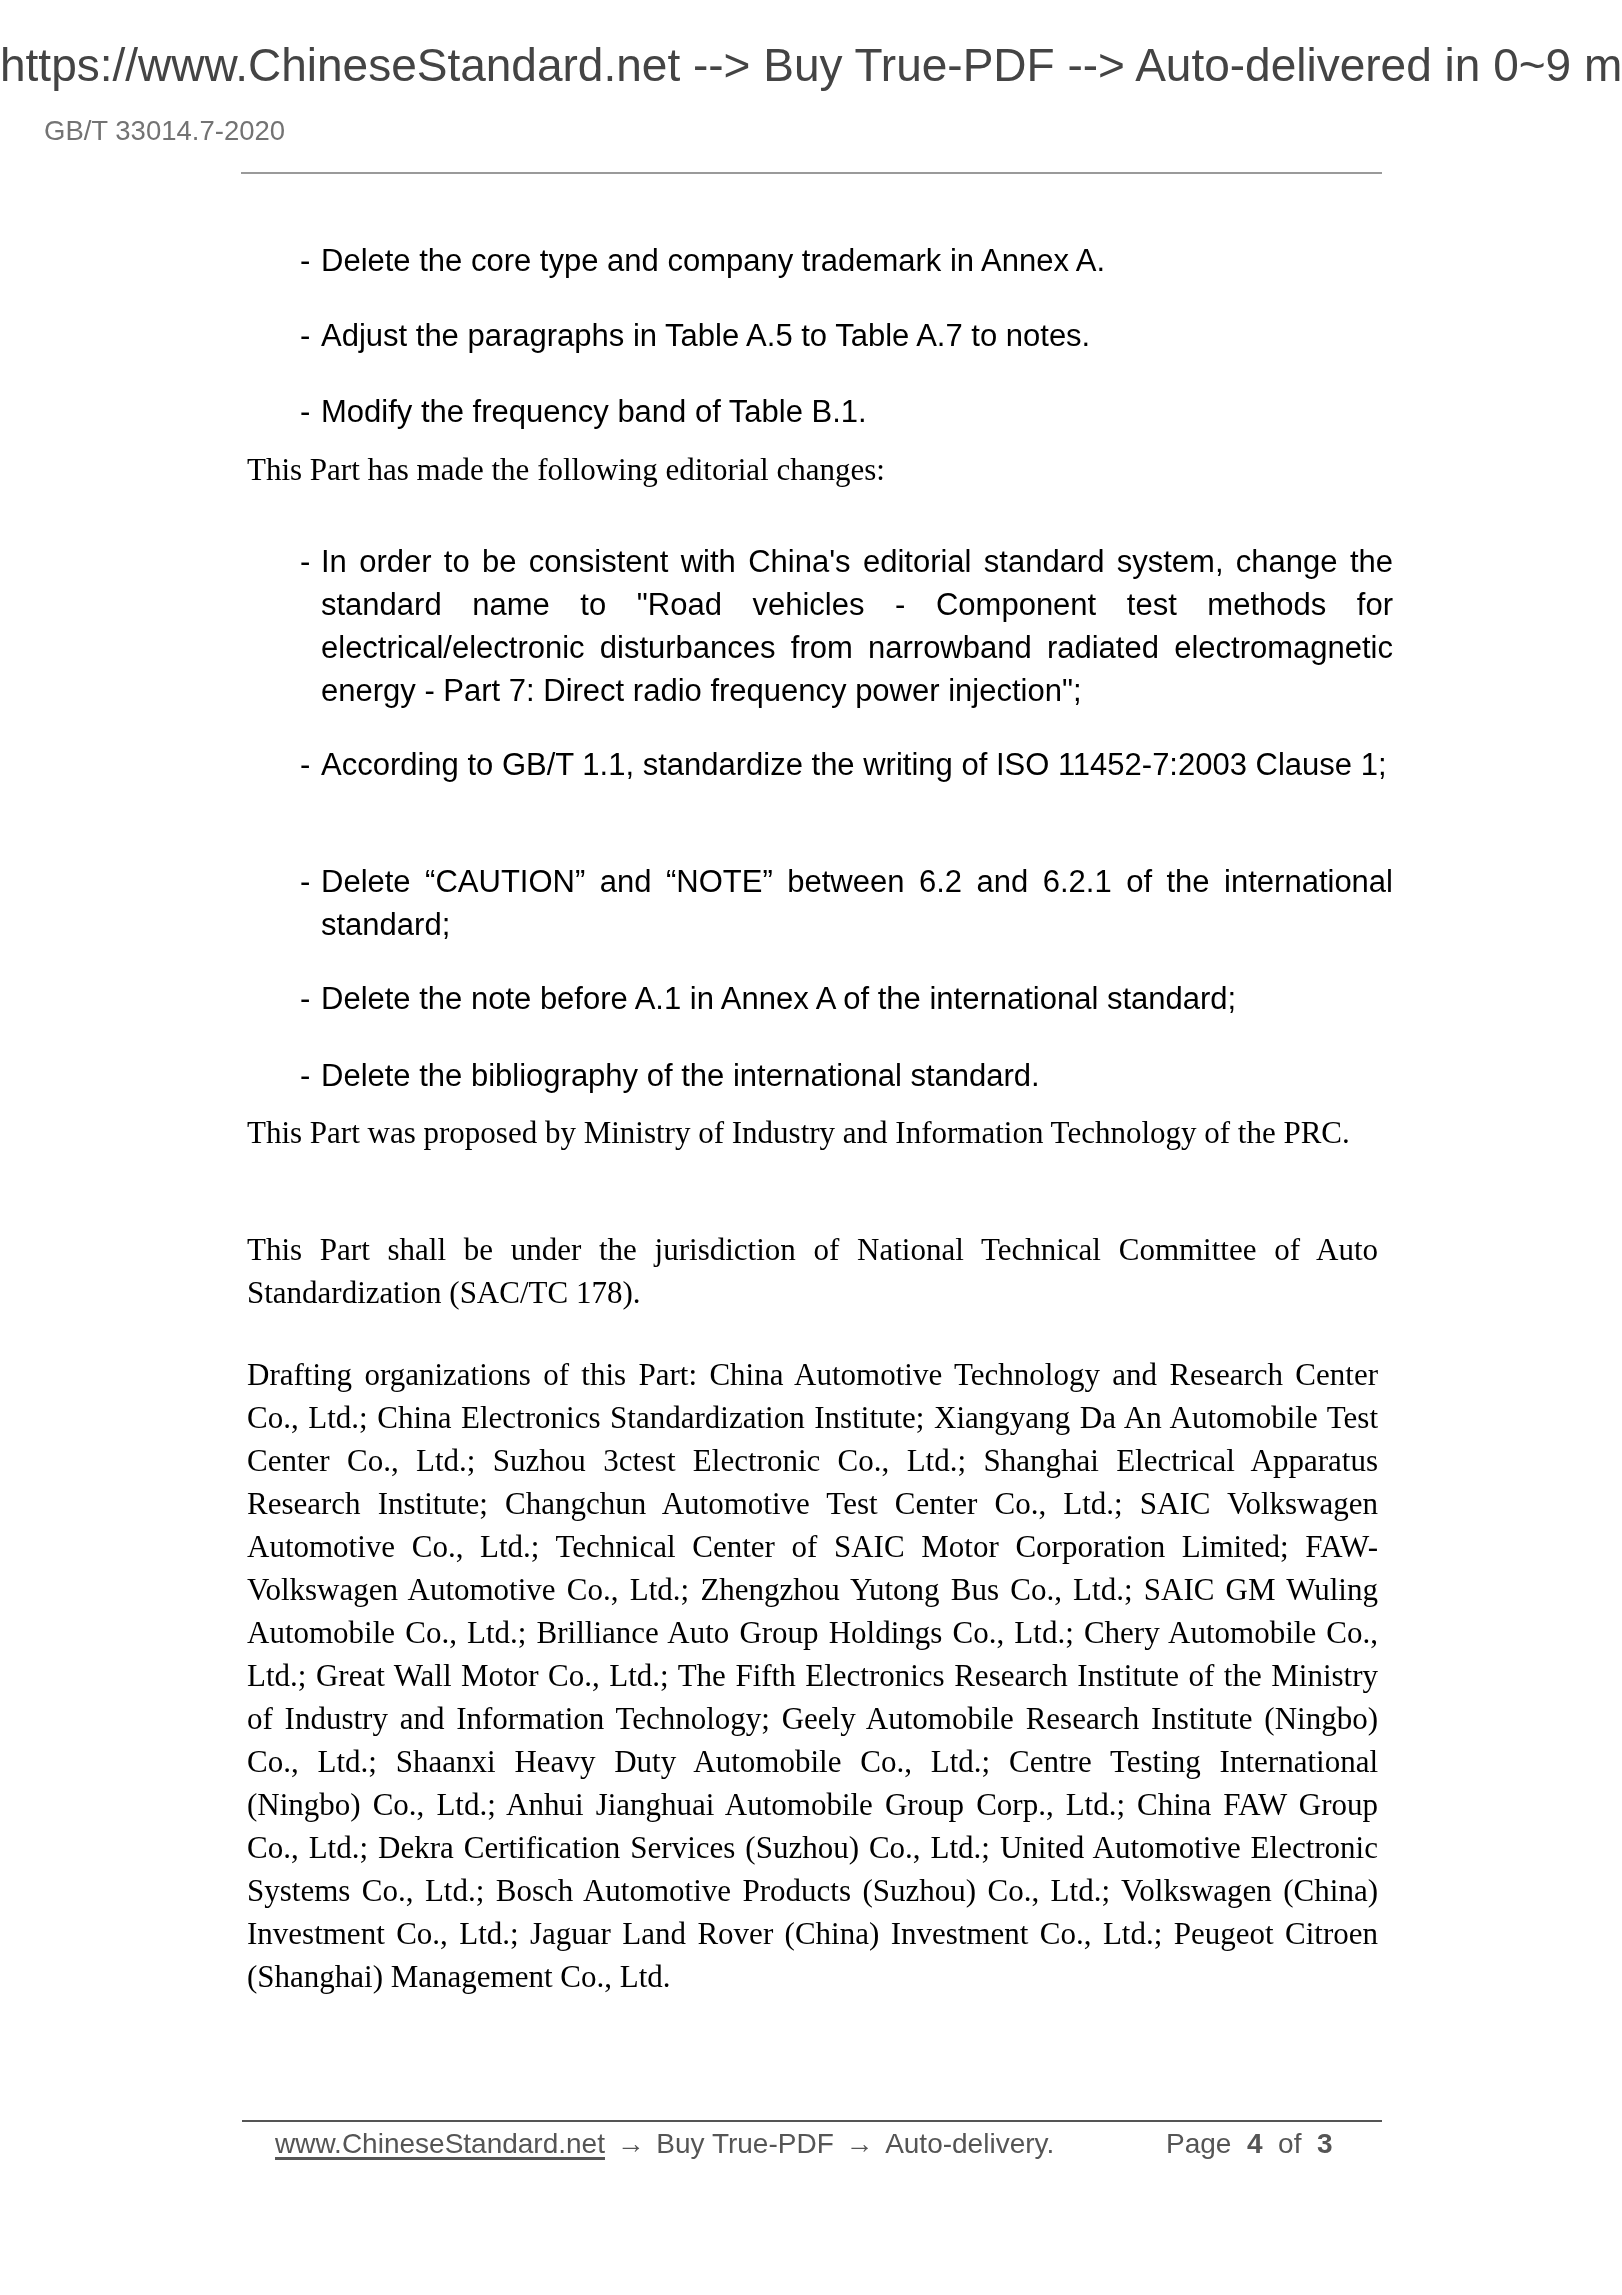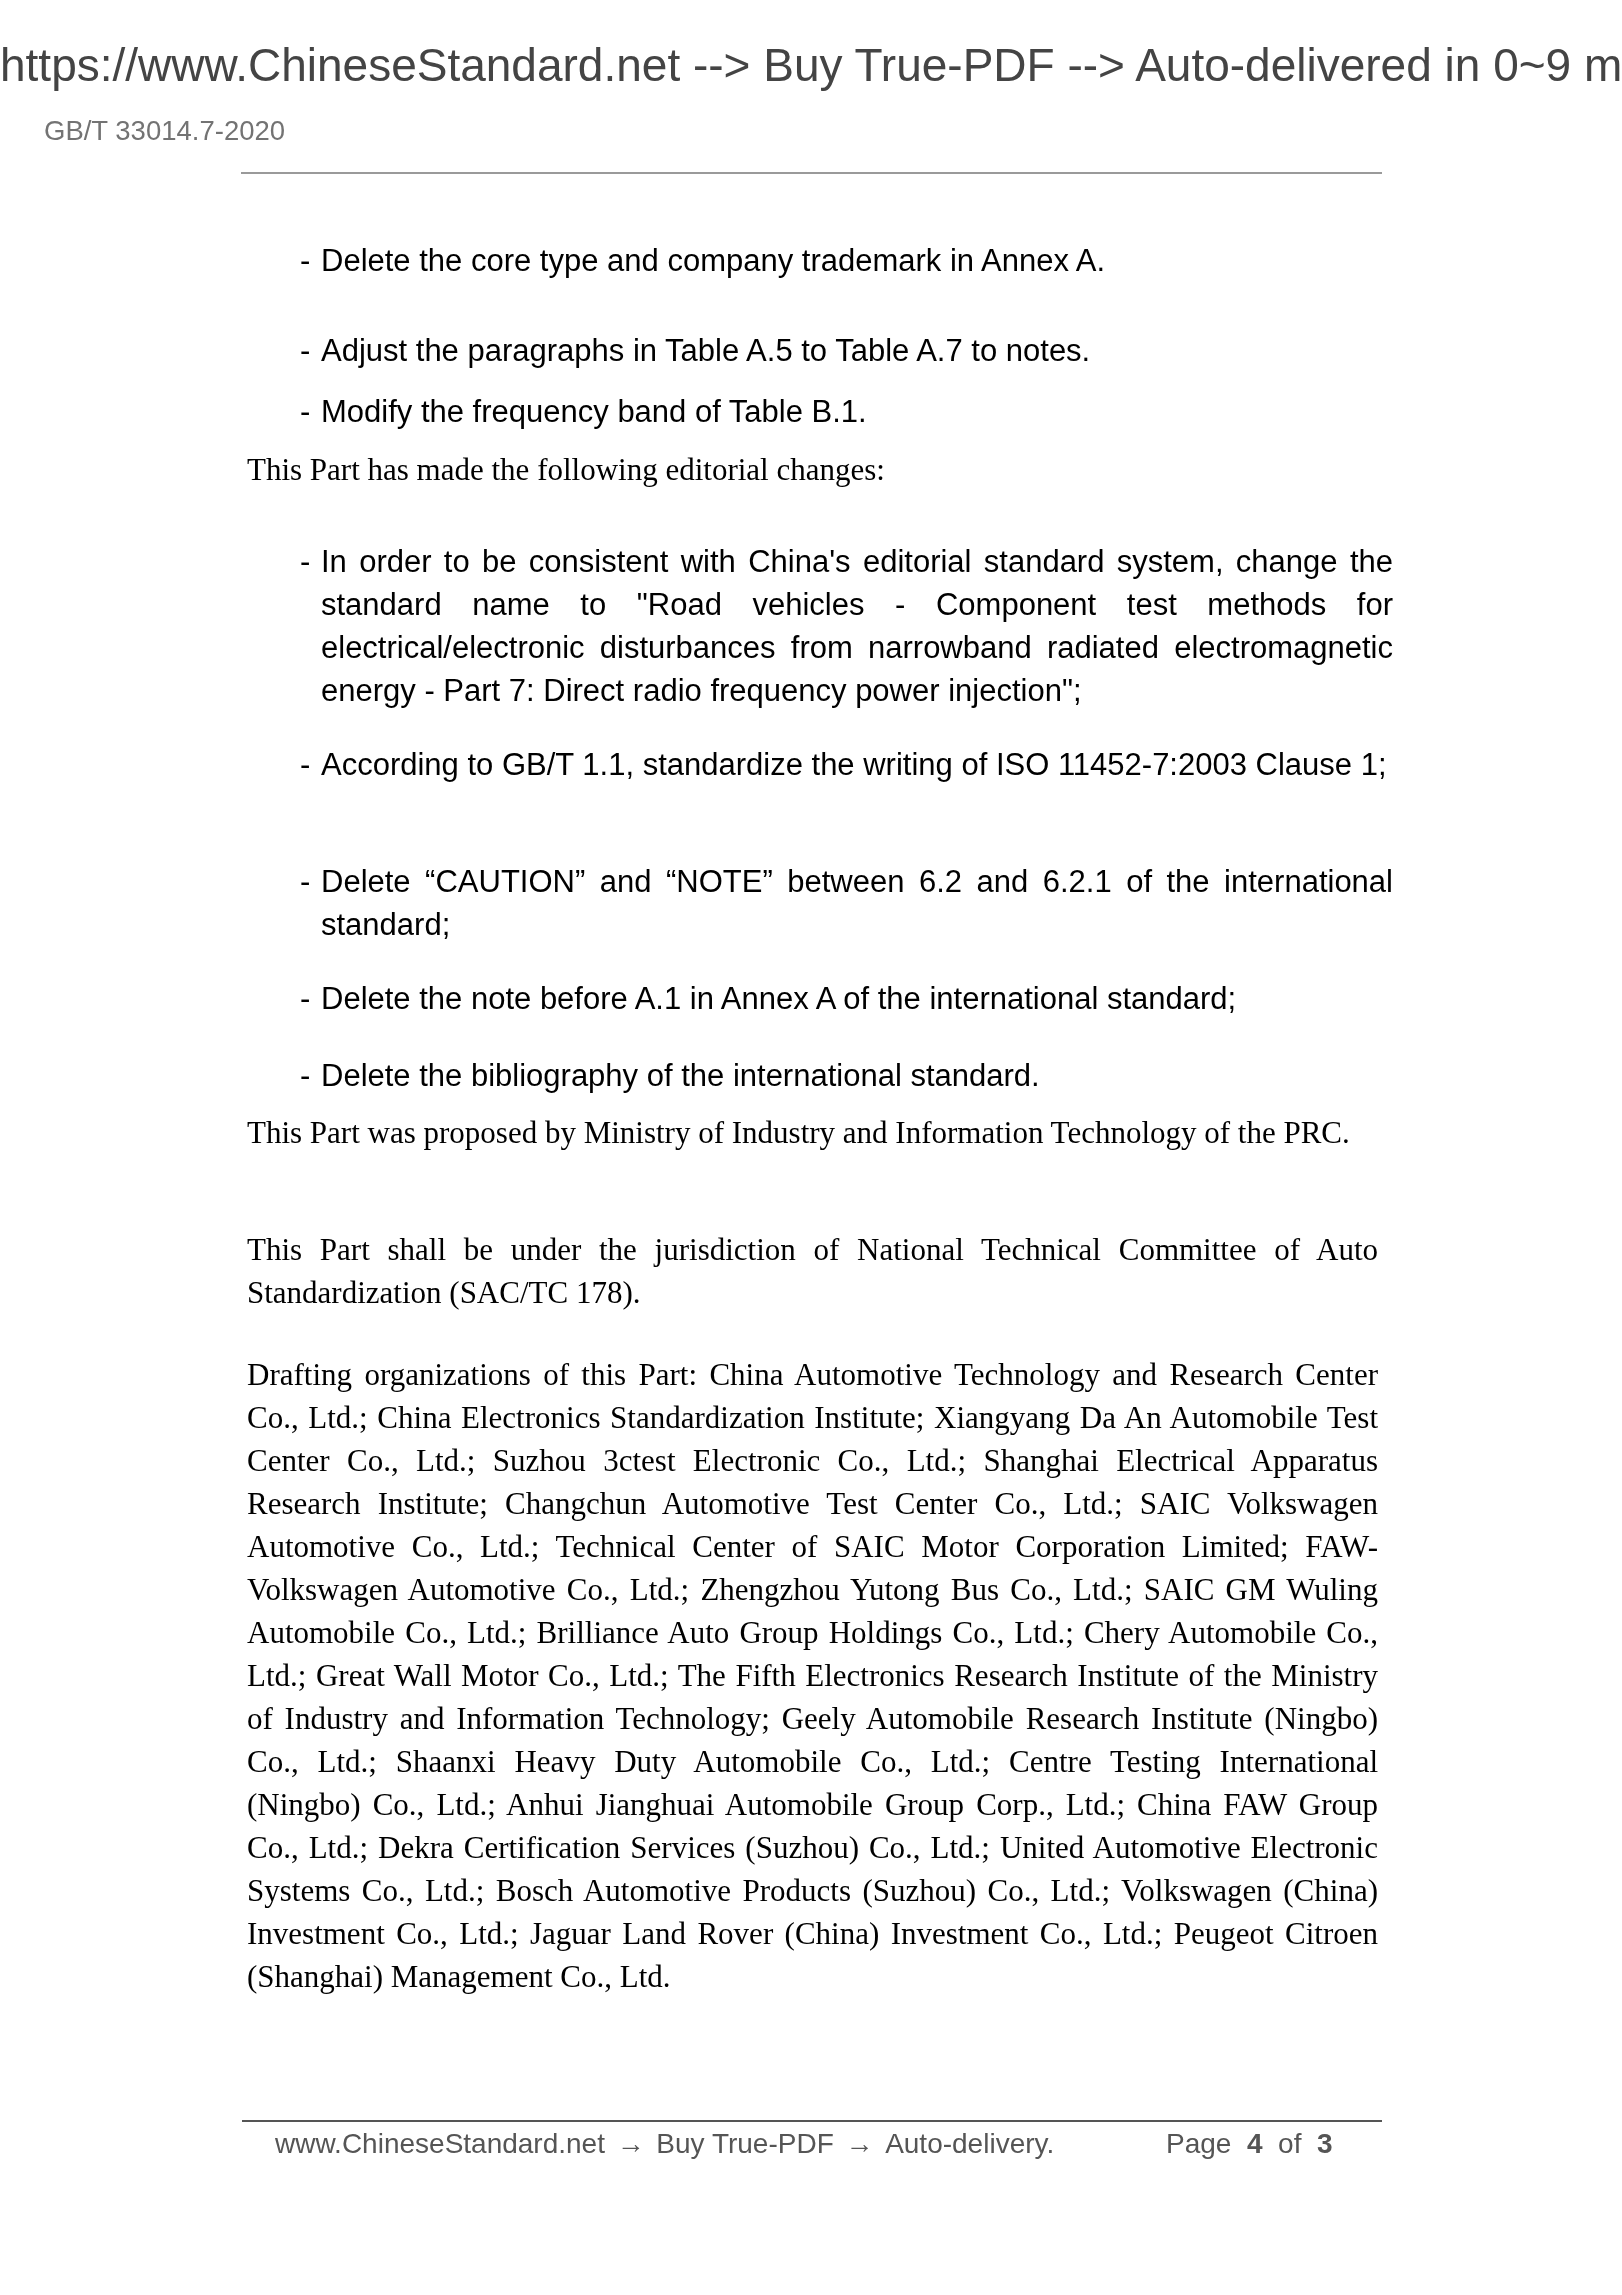--- a/index.html
+++ b/index.html
@@ -31,34 +31,34 @@
     font-size: 31px; line-height: 43px; text-align: justify;
     padding-left: 21px; text-indent: -21px; box-sizing: border-box;
     margin: 16px;
   }
   .bullet .dash { display: inline-block; width: 21px; text-indent: 0; }
 
   .footer {
     left: 275px; width: 1084px; top: 2125px; height: 38px; line-height: 38px;
     font-size: 28px; color: #555555; white-space: nowrap;
   }
-  .footer a { color: #555555; text-decoration-thickness: 2.5px; text-underline-offset: 4.2px; margin-top: 40px; }
+  .footer a { color: #555555; text-decoration: underline; text-decoration-thickness: 2.5px; text-underline-offset: 4.2px; margin-top: 40px; }
   .footer .page { position: absolute; left: 891px; top: 0; }
   .footer .page b { font-weight: bold; }
   .sp { display: inline-block; width: 11.7px; }
 </style>
 </head>
 <body>
 
 <div class="abs top-banner">https://www.ChineseStandard.net --&gt; Buy True-PDF --&gt; Auto-delivered in 0~9 minutes.</div>
 <div class="abs doc-code">GB/T 33014.7-2020</div>
 <div class="abs header-rule"></div>
 
 <p class="abs bullet" style="top:223px"><span class="dash">-</span><span>Delete the core type and company trademark in Annex A.</span></p>
-<p class="abs bullet" style="top:313px"><span class="dash">-</span><span>Adjust the paragraphs in Table A.5 to Table A.7 to notes.</span></p>
+<p class="abs bullet" style="top:298px"><span class="dash">-</span><span>Adjust the paragraphs in Table A.5 to Table A.7 to notes.</span></p>
 <p class="abs bullet" style="top:374px"><span class="dash">-</span><span>Modify the frequency band of Table B.1.</span></p>
 
 <p class="abs para" style="top:448px">This Part has made the following editorial changes:</p>
 
 <p class="abs bullet" style="top:524px"><span class="dash">-</span><span>In order to be consistent with China's editorial standard system, change the standard name to "Road vehicles - Component test methods for electrical/electronic disturbances from narrowband radiated electromagnetic energy - Part 7: Direct radio frequency power injection";</span></p>
 <p class="abs bullet" style="top:727px"><span class="dash">-</span><span>According to GB/T 1.1, standardize the writing of ISO 11452-7:2003 Clause 1;</span></p>
 <p class="abs bullet" style="top:844px"><span class="dash">-</span><span>Delete “CAUTION” and “NOTE” between 6.2 and 6.2.1 of the international standard;</span></p>
 <p class="abs bullet" style="top:961px"><span class="dash">-</span><span>Delete the note before A.1 in Annex A of the international standard;</span></p>
 <p class="abs bullet" style="top:1038px"><span class="dash">-</span><span>Delete the bibliography of the international standard.</span></p>
 

